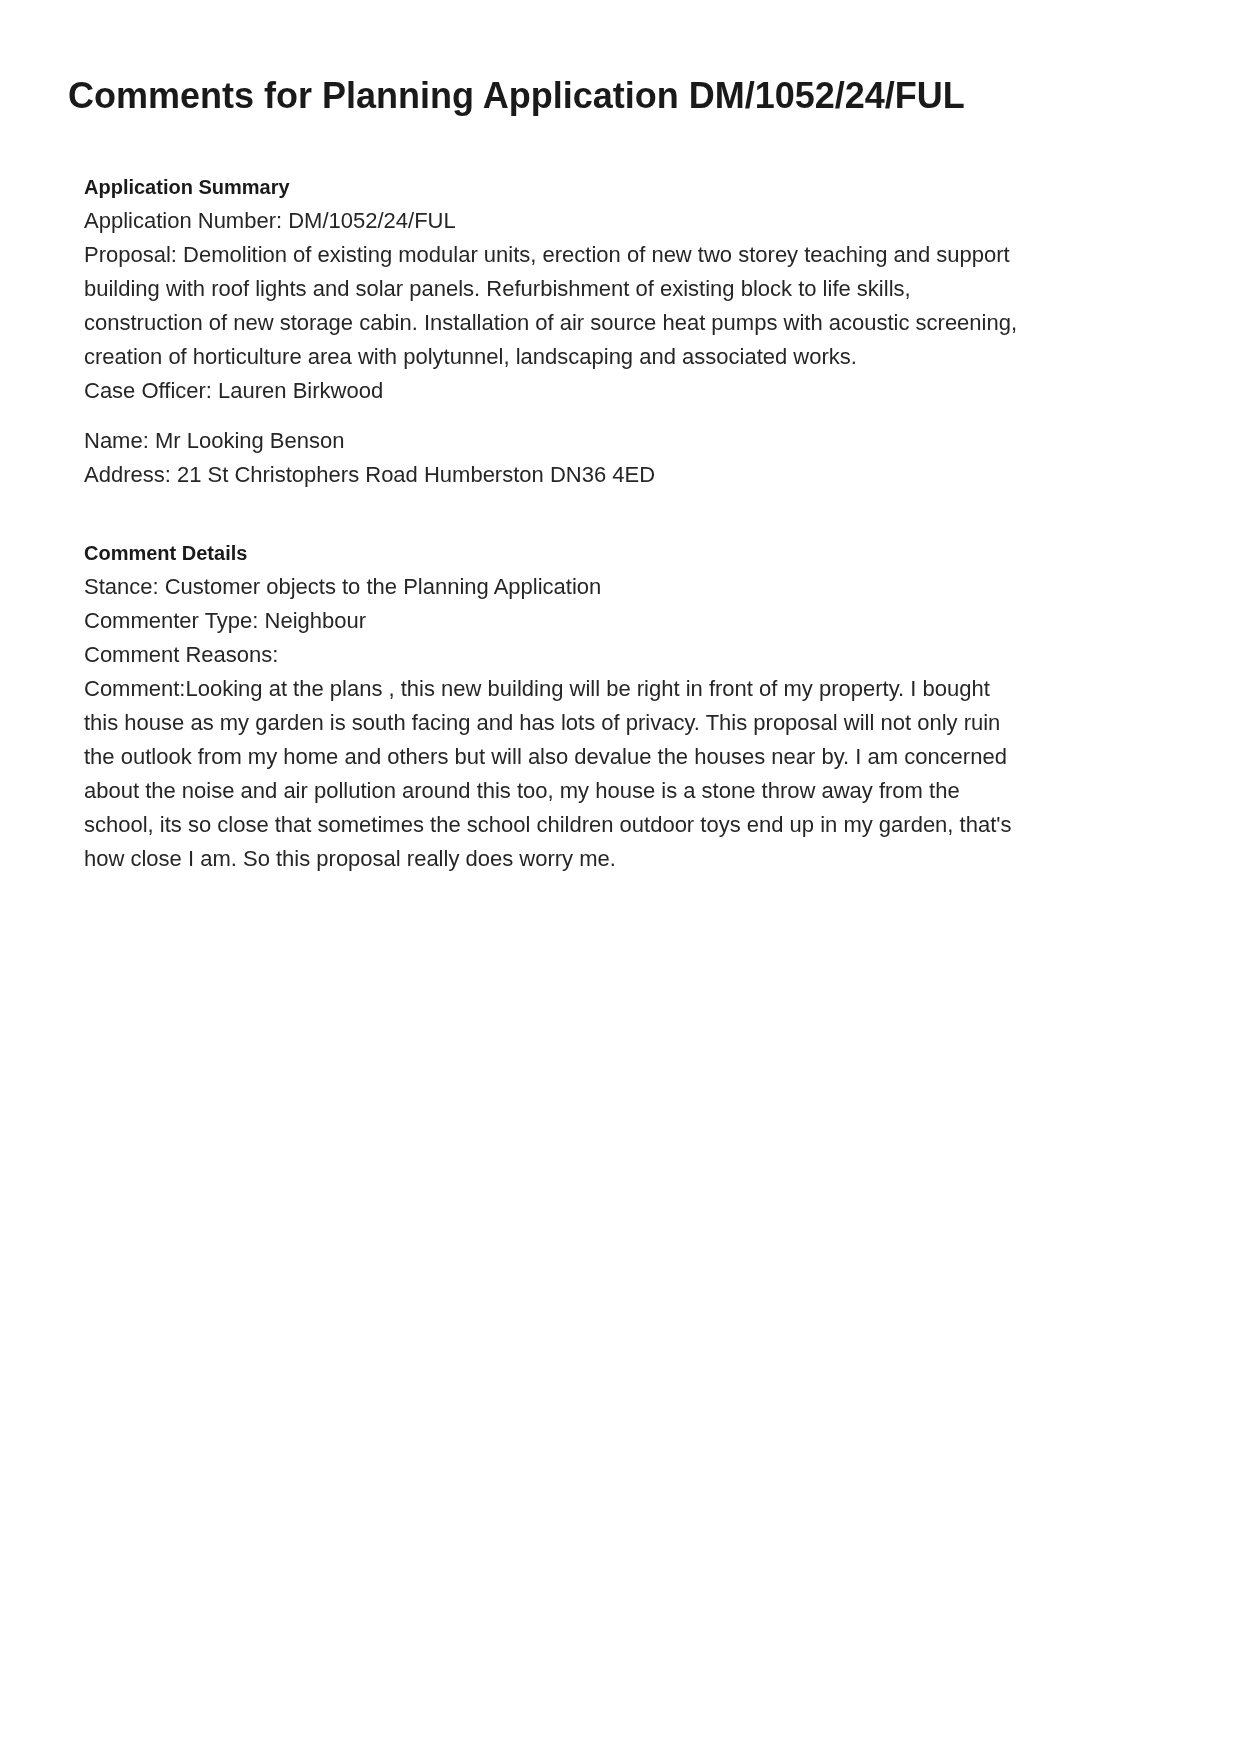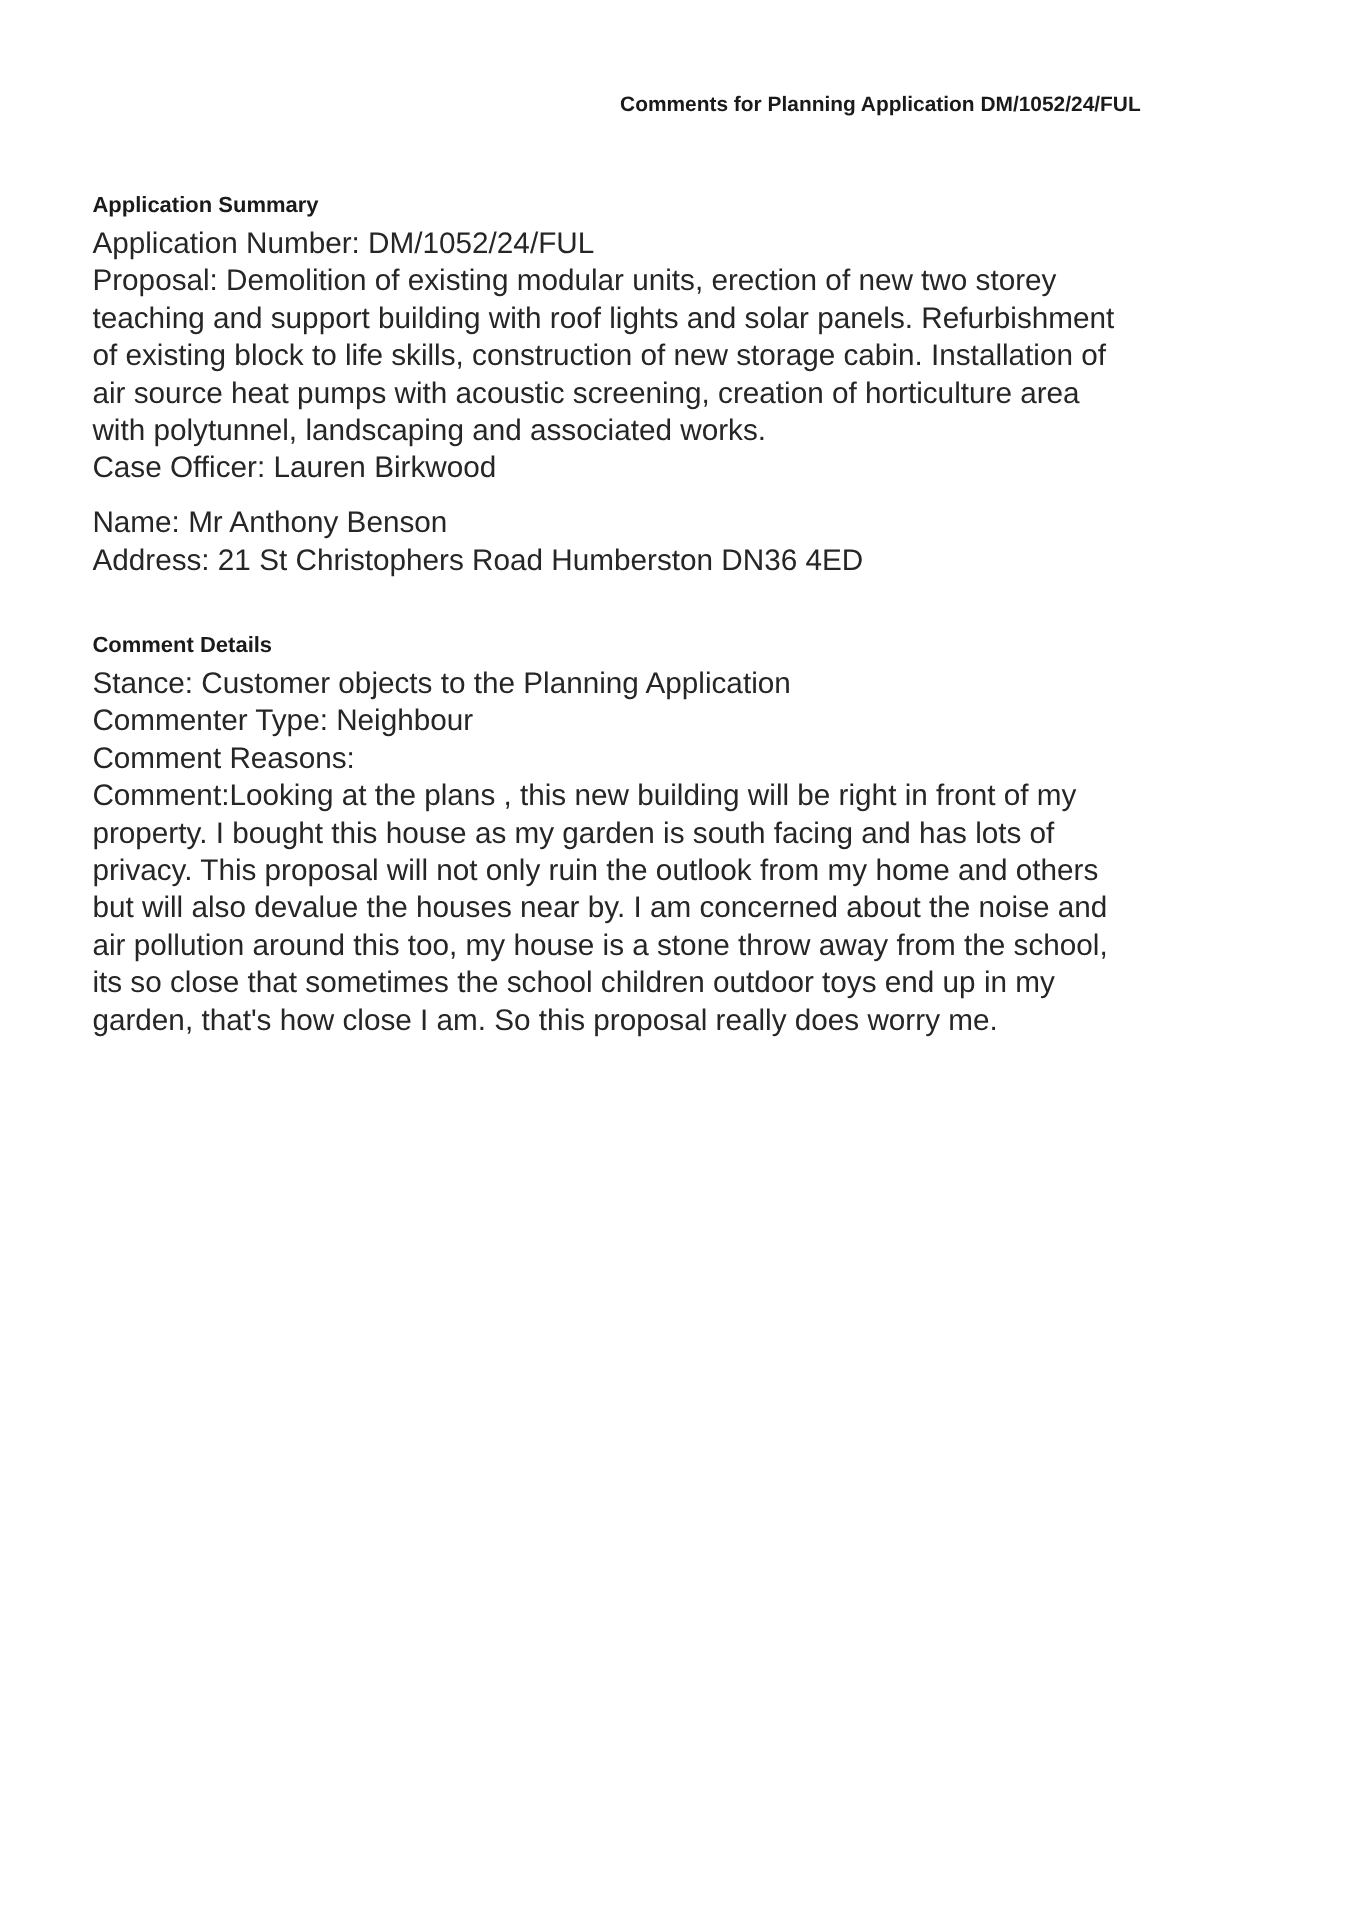--- a/index.html
+++ b/index.html
@@ -11,63 +11,63 @@
     position: relative;
     width: 1240px;
     height: 1755px;
     box-sizing: border-box;
     background: #ffffff;
     padding: 78px 203px 0 68px;
     font-family: "Liberation Sans", "DejaVu Sans", sans-serif;
     color: #262626;
   }
   h1.doc-title {
-    font-size: 19px;
+    font-size: 36px;
     line-height: 36px;
     font-weight: 700;
-    text-align: right;
+    text-align: left;
     color: #1a1a1a;
     margin: 0 0 56px 0;
   }
   section.doc-section {
     margin: 16px;
   }
   h2.section-heading {
     font-size: 20px;
     line-height: 34px;
     font-weight: 700;
     color: #1a1a1a;
     margin: 44px 0 0 0;
   }
   section.doc-section:first-of-type h2.section-heading {
     margin-top: 0;
   }
   p.doc-line {
-    font-size: 27px;
+    font-size: 22px;
     line-height: 34px;
     margin: 0;
     color: #262626;
   }
 </style>
 </head>
 <body>
 
 <div class="page">
 
   <h1 class="doc-title">Comments for Planning Application DM/1052/24/FUL</h1>
 
   <section class="doc-section">
     <h2 class="section-heading">Application Summary</h2>
     <p class="doc-line">Application Number: DM/1052/24/FUL</p>
     <p class="doc-line">Proposal: Demolition of existing modular units, erection of new two storey teaching and support building with roof lights and solar panels. Refurbishment of existing block to life skills, construction of new storage cabin. Installation of air source heat pumps with acoustic screening, creation of horticulture area with polytunnel, landscaping and associated works.</p>
     <p class="doc-line">Case Officer: Lauren Birkwood</p>
   </section>
 
   <section class="doc-section">
-    <p class="doc-line">Name: Mr Anthony Benson</p>
+    <p class="doc-line">Name: Mr Looking Benson</p>
     <p class="doc-line">Address: 21 St Christophers Road Humberston DN36 4ED</p>
   </section>
 
   <section class="doc-section">
     <h2 class="section-heading">Comment Details</h2>
     <p class="doc-line">Stance: Customer objects to the Planning Application</p>
     <p class="doc-line">Commenter Type: Neighbour</p>
     <p class="doc-line">Comment Reasons:</p>
     <p class="doc-line">Comment:Looking at the plans , this new building will be right in front of my property. I bought this house as my garden is south facing and has lots of privacy. This proposal will not only ruin the outlook from my home and others but will also devalue the houses near by. I am concerned about the noise and air pollution around this too, my house is a stone throw away from the school, its so close that sometimes the school children outdoor toys end up in my garden, that's how close I am. So this proposal really does worry me.</p>
   </section>

